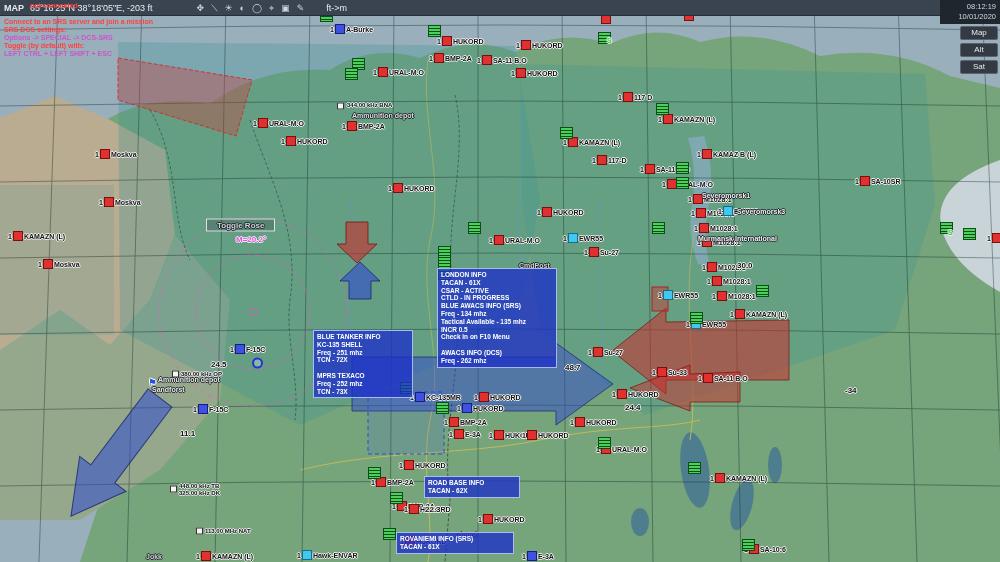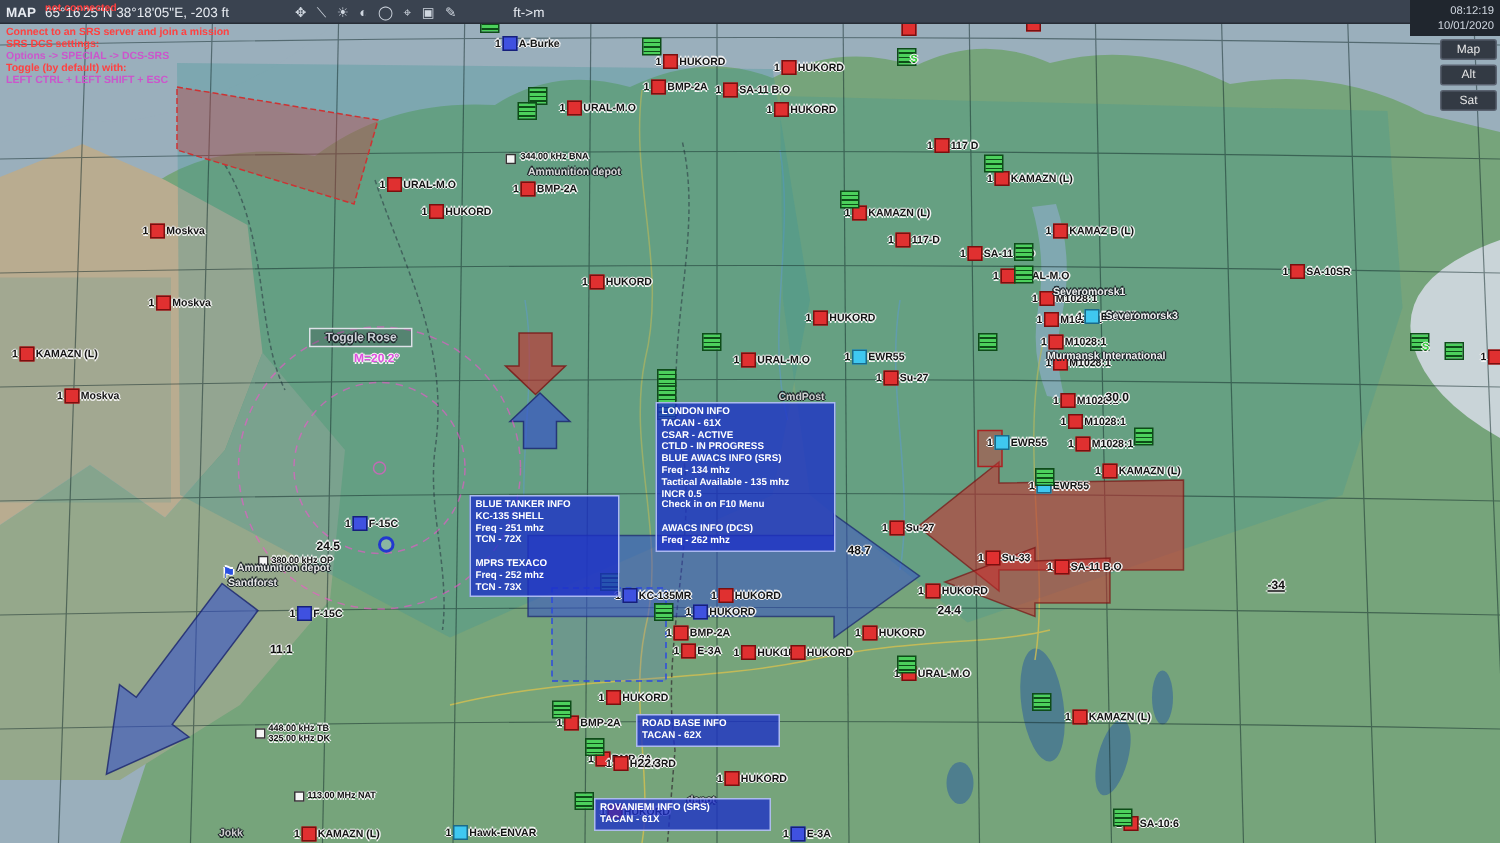--- a/index.html
+++ b/index.html
@@ -8,21 +8,21 @@
   
   .map-svg{position:absolute;inset:0;z-index:0;}
   
   .topbar{position:absolute;top:0;left:0;width:1000px;height:16px;background:#3a4350;
           border-bottom:1px solid #272d36;display:flex;align-items:center;gap:6px;
           padding:0 4px;font-size:9px;color:#dfe4ea;z-index:10;box-sizing:border-box;}
   .tb-label{font-weight:bold;color:#e8ecf2;}
   .tb-coords{color:#e8ecf2;white-space:nowrap;}
   #toolbar-icons{display:flex;gap:7px;margin-left:38px;}
   .tb-icon{font-size:9px;color:#cfd6df;line-height:14px;}
-  .tb-unit{margin-left:32px;color:#e8ecf2;}
+  .tb-unit{margin-left:16px;color:#e8ecf2;}
   .clockbox{position:absolute;right:0;top:0;width:60px;height:24px;background:#20262e;
             color:#cfd6df;font-size:7.5px;text-align:right;padding:2px 4px;z-index:12;
             line-height:1.35;box-sizing:border-box;}
   #side-buttons{position:absolute;right:2px;top:26px;z-index:12;}
   .side-btn{width:36px;height:12px;background:#333a44;border:1px solid #5a6270;border-radius:2px;
             color:#e8e8e8;font-size:8px;text-align:center;line-height:12px;margin-bottom:3px;}
   
   #srs-overlay{position:absolute;left:0;top:0;z-index:30;pointer-events:none;}
   .srs-line{position:absolute;left:4px;font-size:7px;font-weight:bold;white-space:nowrap;}
   
@@ -571,21 +571,21 @@
       </div>
       <div class="mtext halo-dark" style="left: 702px; top: 195px; color: rgb(240, 240, 240); font-size: 7px;">Severomorsk1</div>
       <div class="mtext halo-dark" style="left: 737px; top: 211px; color: rgb(240, 240, 240); font-size: 7px;">Severomorsk3</div>
       <div class="mtext halo-dark" style="left: 698px; top: 238px; color: rgb(240, 240, 240); font-size: 7px;">Murmansk International</div>
       <div class="mtext" style="left: 737px; top: 265px; color: rgb(16, 16, 16); font-size: 8px;">30.0</div>
       <div class="mtext" style="left: 565px; top: 367px; color: rgb(16, 16, 16); font-size: 8px;">48.7</div>
       <div class="mtext" style="left: 625px; top: 407px; color: rgb(16, 16, 16); font-size: 8px;">24.4</div>
       <div class="mtext" style="left: 211px; top: 364px; color: rgb(16, 16, 16); font-size: 8px;">24.5</div>
       <div class="mtext" style="left: 180px; top: 433px; color: rgb(16, 16, 16); font-size: 8px;">11.1</div>
       <div class="mtext" style="left: 425px; top: 509px; color: rgb(16, 16, 16); font-size: 8px;">22.3</div>
-      <div class="mtext" style="left: 845px; top: 390px; color: rgb(16, 16, 16); font-size: 8px; text-decoration: underline;">-34</div>
+      <div class="mtext" style="left: 845px; top: 390px; color: rgb(16, 16, 16); font-size: 8px;">-34</div>
       <div class="mtext halo-dark" style="left: 158px; top: 379px; color: rgb(232, 232, 232); font-size: 7px;">Ammunition depot</div>
       <div class="mtext halo-dark" style="left: 152px; top: 389px; color: rgb(232, 232, 232); font-size: 7px;">Sandforst</div>
       <div class="mtext halo-dark" style="left: 352px; top: 115px; color: rgb(220, 220, 220); font-size: 7px;">Ammunition depot</div>
       <div class="mtext" style="left: 347px; top: 105px; color: rgb(16, 16, 16); font-size: 6px;">344.00 kHz BNA</div>
       <div class="mtext" style="left: 181px; top: 374px; color: rgb(16, 16, 16); font-size: 6px;">380.00 kHz OP</div>
       <div class="mtext" style="left: 179px; top: 486px; color: rgb(16, 16, 16); font-size: 6px;">448.00 kHz TB</div>
       <div class="mtext" style="left: 179px; top: 493px; color: rgb(16, 16, 16); font-size: 6px;">325.00 kHz DK</div>
       <div class="mtext" style="left: 205px; top: 531px; color: rgb(16, 16, 16); font-size: 6px;">113.00 MHz NAT</div>
       <div class="mtext" style="left: 236px; top: 239px; color: rgb(224, 80, 224); font-size: 8px;">M=20.2°</div>
       <div class="mtext halo-dark boxed" style="left: 206px; top: 225px; color: rgb(206, 211, 217); font-size: 8px;">Toggle Rose</div>

